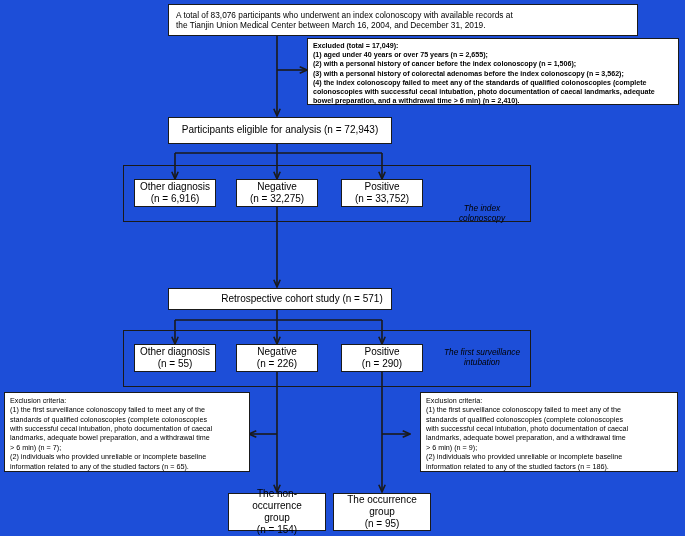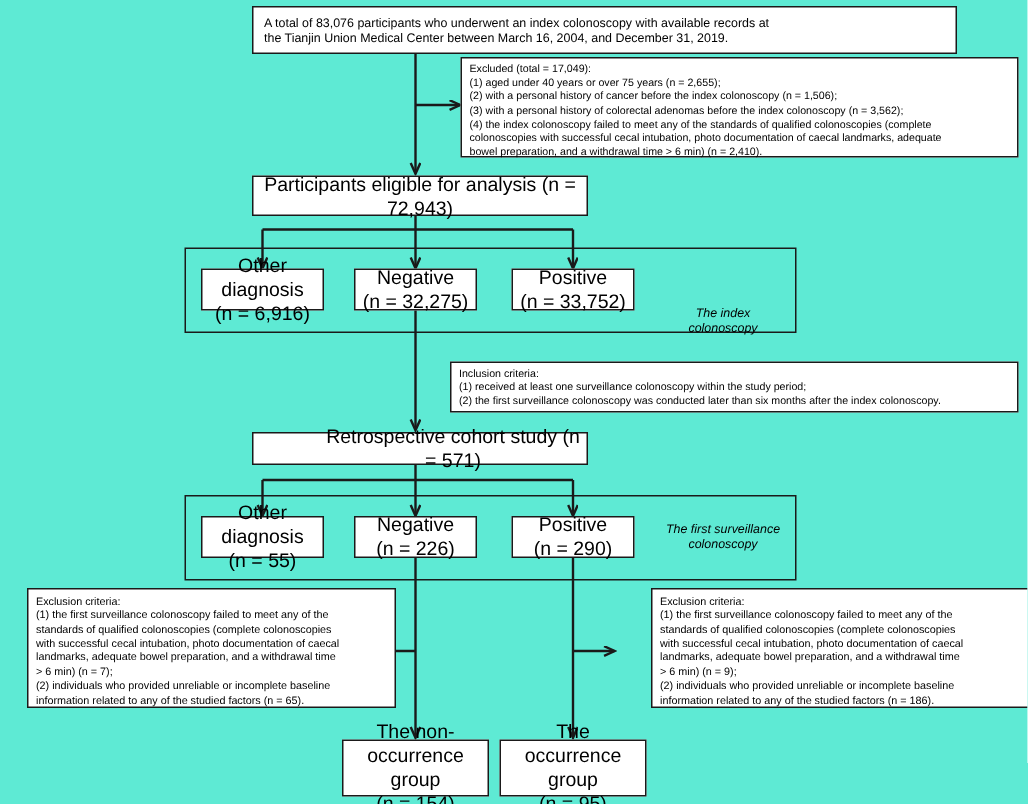--- a/index.html
+++ b/index.html
@@ -9,54 +9,54 @@
     background: #ffffff;
   }
   body {
     font-family: "Liberation Sans", sans-serif;
     color: #000000;
   }
   #canvas {
     position: relative;
     width: 685px;
     height: 536px;
-    background: #5eead4;
+    background: #1d4ed8;
     overflow: hidden;
   }
   
   .box {
     position: absolute;
     box-sizing: border-box;
     border: 1.6px solid #1a1a1a;
     background: #ffffff;
     display: flex;
     align-items: center;
     justify-content: center;
     text-align: center;
     line-height: 1.22;
-    font-size: 13px;
+    font-size: 10px;
     padding: 2px 4px;
   }
   .box .inner {
     width: 100%;
     white-space: pre-line;
   }
   
   .textbox {
     position: absolute;
     box-sizing: border-box;
     border: 1.6px solid #1a1a1a;
     background: #ffffff;
     text-align: left;
     line-height: 1.30;
     font-size: 7.1px;
     padding: 3px 5px;
     white-space: pre-line;
   }
-  .textbox.bigger { font-size: 7.2px; margin-left: 14px; }
+  .textbox.bigger { font-size: 7.2px; }
   
   .group {
     position: absolute;
     box-sizing: border-box;
     border: 1.6px solid #1a1a1a;
     background: transparent;
     pointer-events: none;
   }
   .group-label {
     position: absolute;
@@ -119,21 +119,21 @@
     <line x1="382" y1="371" x2="382" y2="491.5" marker-end="url(#ah)"></line>
 
     <polyline points="382,434 409.5,434" marker-end="url(#ah)"></polyline>
   </svg>
 
   <div class="box" style="left:168px; top:4px; width:470px; height:32px; font-size:8.3px; justify-content:flex-start; text-align:left; padding-left:7px;">
     <div class="inner" style="text-align:left;">A total of 83,076 participants who underwent an index colonoscopy with available records at
 the Tianjin Union Medical Center between March 16, 2004, and December 31, 2019.</div>
   </div>
 
-  <div class="textbox" style="left:307px; top:38px; width:372px; height:67px;">Excluded (total = 17,049):
+  <div class="textbox" style="left:307px; top:38px; width:372px; height:67px;font-weight:bold;">Excluded (total = 17,049):
 (1) aged under 40 years or over 75 years (n = 2,655);
 (2) with a personal history of cancer before the index colonoscopy (n = 1,506);
 (3) with a personal history of colorectal adenomas before the index colonoscopy (n = 3,562);
 (4) the index colonoscopy failed to meet any of the standards of qualified colonoscopies (complete
 colonoscopies with successful cecal intubation, photo documentation of caecal landmarks, adequate
 bowel preparation, and a withdrawal time &gt; 6 min) (n = 2,410).</div>
 
   <div class="box" style="left:168px; top:117px; width:224px; height:27px;">
     <div class="inner">Participants eligible for analysis (n = 72,943)</div>
   </div>
@@ -148,44 +148,41 @@
     <div class="inner">Negative
 (n = 32,275)</div>
   </div>
   <div class="box" style="left:341px; top:179px; width:82px; height:28px;">
     <div class="inner">Positive
 (n = 33,752)</div>
   </div>
   <div class="group-label" style="left:438px; top:182px; width:88px;margin-top:21px;">The index
 colonoscopy</div>
 
-  <div class="textbox" style="left:300px; top:241px; width:379px; height:34px;">Inclusion criteria:
-(1) received at least one surveillance colonoscopy within the study period;
-(2) the first surveillance colonoscopy was conducted later than six months after the index colonoscopy.</div>
 
   <div class="box" style="left:168px; top:288px; width:224px; height:22px;padding-left:48px;">
     <div class="inner">Retrospective cohort study (n = 571)</div>
   </div>
 
   <div class="group" style="left:123px; top:330px; width:408px; height:57px;"></div>
 
   <div class="box" style="left:134px; top:344px; width:82px; height:28px;">
     <div class="inner">Other diagnosis
 (n = 55)</div>
   </div>
   <div class="box" style="left:236px; top:344px; width:82px; height:28px;">
     <div class="inner">Negative
 (n = 226)</div>
   </div>
   <div class="box" style="left:341px; top:344px; width:82px; height:28px;">
     <div class="inner">Positive
 (n = 290)</div>
   </div>
   <div class="group-label" style="left:432px; top:347px; width:100px;">The first surveillance
-colonoscopy</div>
+intubation</div>
 
   <div class="textbox bigger" style="left:4px; top:392px; width:246px; height:80px;">Exclusion criteria:
 (1) the first surveillance colonoscopy failed to meet any of the
 standards of qualified colonoscopies (complete colonoscopies
 with successful cecal intubation, photo documentation of caecal
 landmarks, adequate bowel preparation, and a withdrawal time
 &gt; 6 min) (n = 7);
 (2) individuals who provided unreliable or incomplete baseline
 information related to any of the studied factors (n = 65).</div>
 

